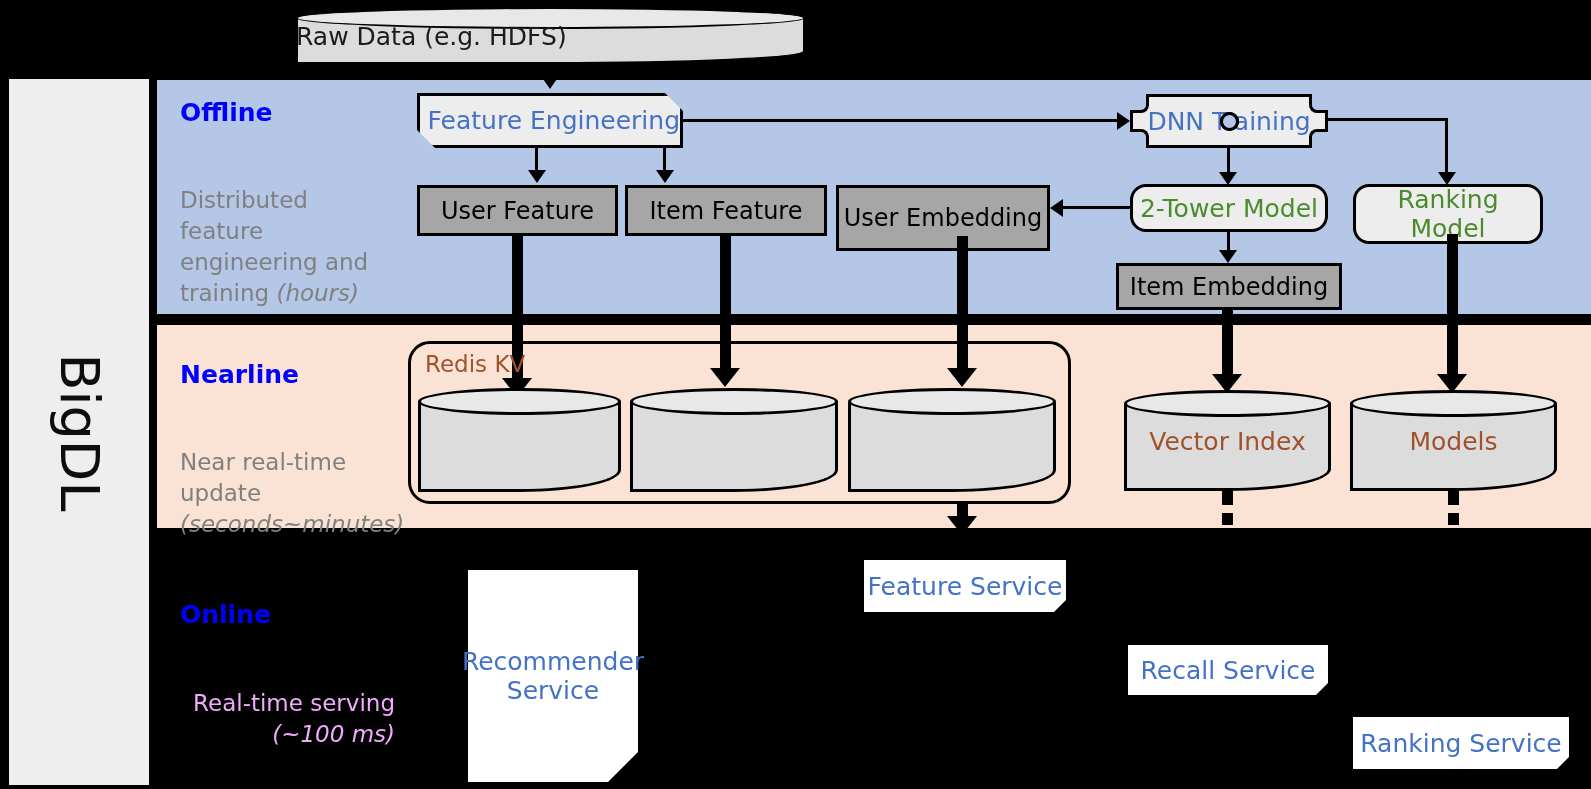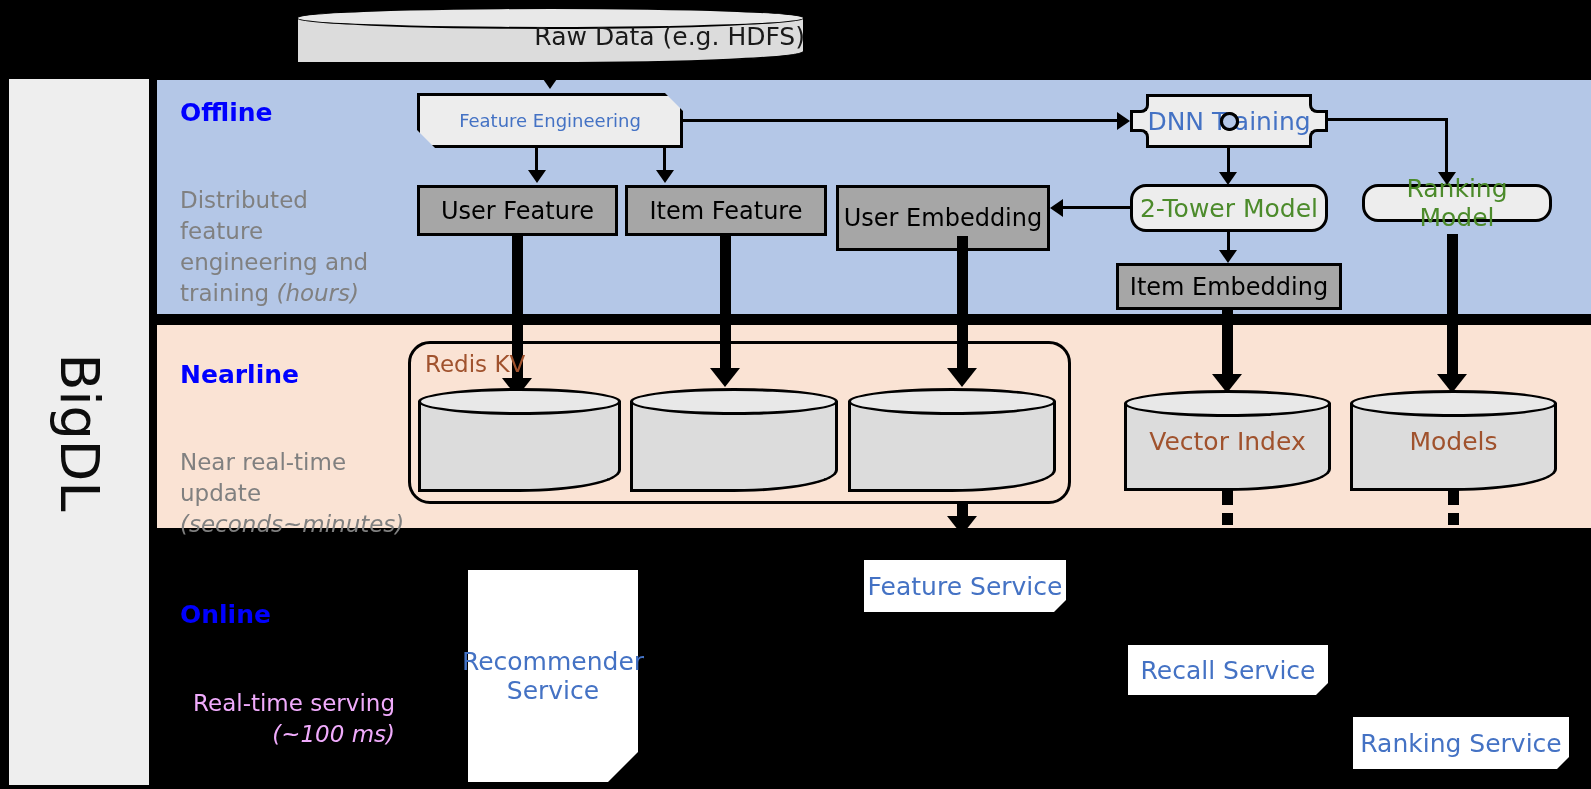--- a/index.html
+++ b/index.html
@@ -27,22 +27,22 @@
   .sec-desc{position:absolute;color:#808080;font-size:23px;line-height:31px;width:215px;margin-top:42px;}
   .sec-desc.dark{color:#f0abfc;text-align:right;}
   .sec-desc i{font-style:italic;}
 
   
   .node{position:absolute;box-sizing:border-box;display:flex;align-items:center;
         justify-content:center;text-align:center;}
 
   .gray-box{background:#a6a6a6;border:3px solid #000;color:#000;font-size:24px;}
 
-  .card-fe{background:#ededed;border:3px solid #000;color:#4472c4;font-size:18px;
-           clip-path:polygon(0 0, calc(100% - 18px) 0, 100% 18px, 100% 100%, 18px 100%, 0 calc(100% - 18px));}
+  .card-fe{background:#ededed;border:3px solid #000;color:#4472c4;font-size:25px;
+           clip-path:polygon(0 0, calc(100% - 18px) 0, 100% 18px, 100% 100%, 18px 100%, 0 calc(100% - 18px));justify-content:flex-end;}
 
   .card-dnn{background:#ededed;border:3px solid #000;color:#4472c4;font-size:25px;
             border-radius:6px;}
   .card-dnn::before,.card-dnn::after{content:"";position:absolute;width:13px;height:13px;
             background:#b4c7e7;border:3px solid #000;border-radius:50%;}
   .notch{position:absolute;width:16px;height:16px;background:#b4c7e7;}
   .nt-tl{left:-3px;top:-3px;border-right:3px solid #000;border-bottom:3px solid #000;border-bottom-right-radius:8px;}
   .nt-tr{right:-3px;top:-3px;border-left:3px solid #000;border-bottom:3px solid #000;border-bottom-left-radius:8px;}
   .nt-bl{left:-3px;bottom:-3px;border-right:3px solid #000;border-top:3px solid #000;border-top-right-radius:8px;}
   .nt-br{right:-3px;bottom:-3px;border-left:3px solid #000;border-top:3px solid #000;border-top-left-radius:8px;}
@@ -61,21 +61,21 @@
             text-align:center;color:#a0522d;font-size:25px;}
 
   
   .cylw{position:absolute;}
   .cylw .body{position:absolute;left:0;right:0;top:11px;bottom:0;background:#dcdcdc;
               border-left:2px solid #000;border-right:2px solid #000;border-bottom:2px solid #000;
               border-radius:0 0 50%/0 0 13px 13px;box-sizing:border-box;}
   .cylw .top{position:absolute;left:0;right:0;top:0;height:22px;background:#e8e8e8;
              border:2px solid #000;border-radius:50%;box-sizing:border-box;}
   .cylw .lbl{position:absolute;left:0;right:0;top:50%;transform:translateY(-50%);
-             text-align:right;color:#1a1a1a;font-size:25px;}
+             text-align:left;color:#1a1a1a;font-size:25px;}
 
   
   .redis-group{position:absolute;border:3px solid #000;border-radius:22px;
                box-sizing:border-box;}
   .redis-lbl{position:absolute;color:#a0522d;font-size:23px;}
 
   
   .doc{position:absolute;background:#fff;color:#4472c4;font-size:25px;
        display:flex;align-items:center;justify-content:center;text-align:center;
        box-sizing:border-box;}
@@ -152,21 +152,21 @@
     <span>Item Feature</span>
   </div>
   <div class="node gray-box" style="left:836px;top:185px;width:214px;height:66px;">
     <span>User Embedding</span>
   </div>
 
   <div class="node round-box" style="left:1130px;top:184px;width:198px;height:48px;">
     <span>2-Tower Model</span>
   </div>
 
-  <div class="node round-box" style="left:1353px;top:184px;width:190px;height:38px;margin-left:9px;">
+  <div class="node round-box" style="left:1353px;top:184px;width:190px;height:60px;">
     <span>Ranking Model</span>
   </div>
 
   <div class="ln thin-v" style="left:1227px;top:148px;height:30px;"></div>
   <div class="arrow-d" style="left:1219px;top:172px;"></div>
 
   <div class="ln thin-h" style="left:1328px;top:118px;width:120px;"></div>
   <div class="ln thin-v" style="left:1445px;top:118px;height:58px;"></div>
   <div class="arrow-d" style="left:1438px;top:172px;"></div>
 

